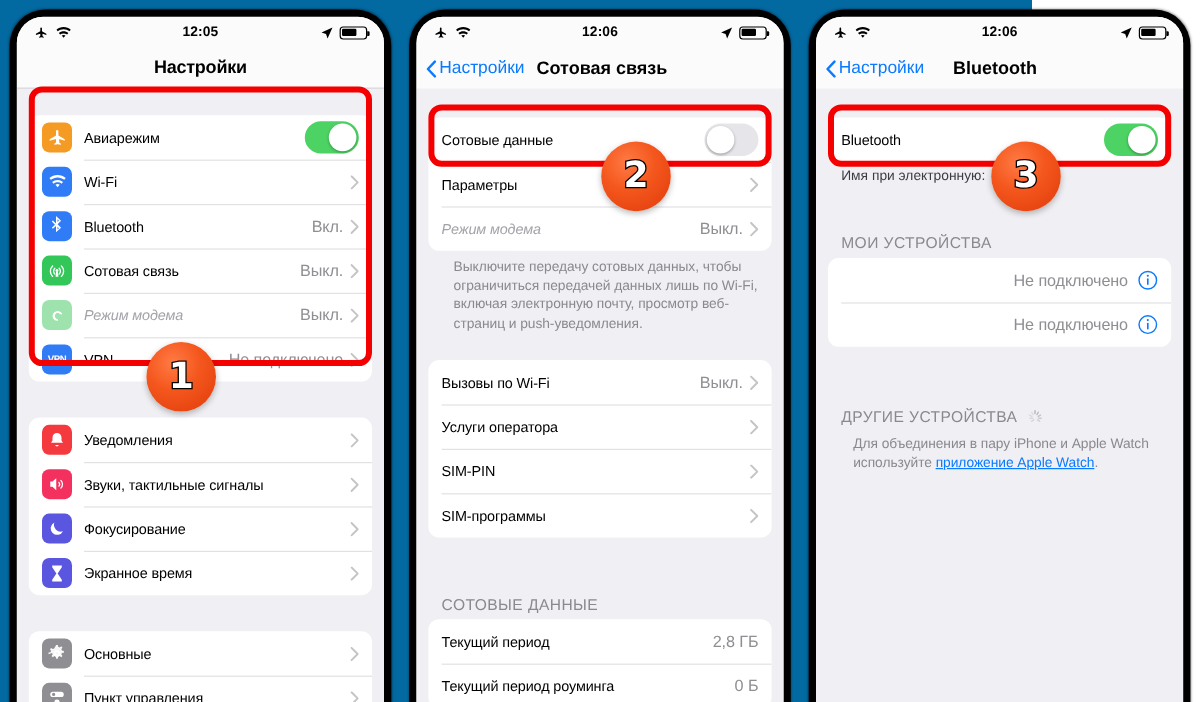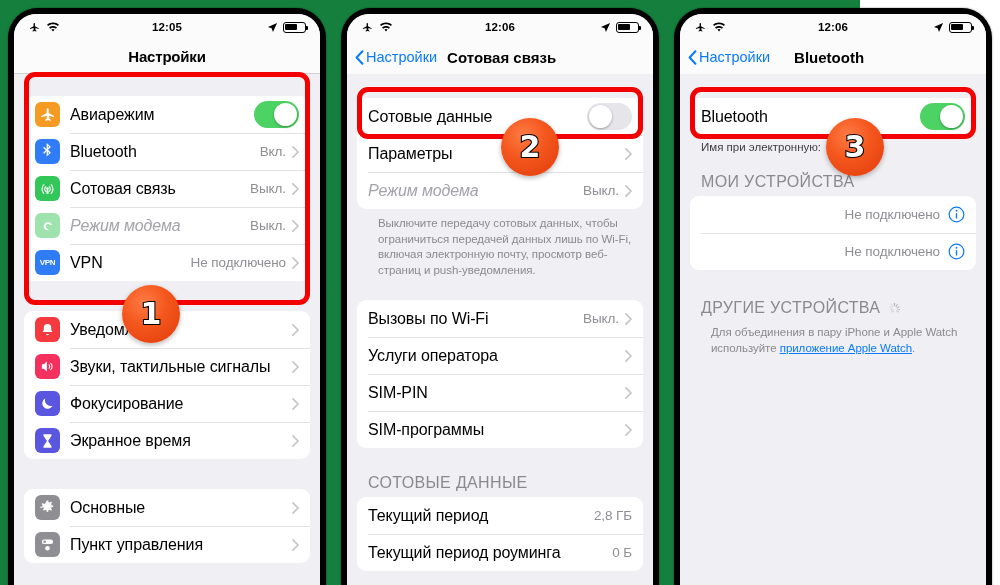--- a/index.html
+++ b/index.html
@@ -5,21 +5,21 @@
   * { box-sizing: border-box; margin: 0; padding: 0; }
   html, body {
     width: 1000px; height: 585px;
     background: #ffffff;
     font-family: "Liberation Sans", "DejaVu Sans", sans-serif;
     overflow: hidden;
   }
   .stage {
     position: relative;
     width: 860px; height: 585px;
-    background: #15803d;
+    background: #0369a1;
     display: flex;
   }
 
   
   .phone {
     position: relative;
     width: 333px;
     height: 585px;
     flex: 0 0 333px;
     overflow: hidden;
@@ -140,21 +140,21 @@
   .row.norule + .row.norule::before { left: 11px; }
 
   .appicon {
     width: 25px; height: 25px;
     border-radius: 6px;
     flex: 0 0 25px;
     margin-right: 10px;
     display: flex; align-items: center; justify-content: center;
   }
   .row-label {
-    font-size: 16px;
+    font-size: 12px;
     color: #000;
     letter-spacing: -.1px;
     white-space: nowrap;
   }
   .row-label.dim { color: #a2a2a8; font-style: italic; }
   .row-value {
     margin-left: auto;
     font-size: 13.5px;
     color: #8e8e93;
     letter-spacing: -.1px;
@@ -182,26 +182,26 @@
     width: 23px; height: 23px;
     border-radius: 50%;
     background: #fff;
     box-shadow: 0 1px 2.5px rgba(0,0,0,.32);
   }
   .toggle.on  .knob { right: 2px; }
   .toggle.off .knob { left: 2px; }
 
   
   .sec-head {
-    font-size: 16px;
+    font-size: 13px;
     color: #8a8a8e;
     letter-spacing: .35px;
     padding: 0 10px 5px 21px;
     text-transform: uppercase;
-    display: flex; align-items: center; gap: 8px;
+    display: flex; align-items: center; gap: 8px; margin-top: 22px;
   }
   .sec-foot {
     font-size: 11.5px;
     color: #8a8a8e;
     line-height: 15.5px;
     padding: 7px 20px 0 21px;
     letter-spacing: -.05px;
     margin-left: 10px;
   }
   .sub-note {
@@ -286,20 +286,31 @@
           <div class="row">
             <div class="appicon" style="background:#f59a23">
                 <svg width="16" height="16" viewBox="0 0 24 24">
                   <path fill="#fff" d="M21 15.5v-2l-8-4.5V3.5a1.5 1.5 0 0 0-3 0V9l-8 4.5v2l8-2.3v4.3l-2.2 1.6v1.4L12 19.7l4.2.8v-1.4L14 17.5v-4.3l7 2.3z"></path>
                 </svg>
               </div>
             <div class="row-label">Авиарежим</div>
             <div class="toggle on">
                 <div class="knob"></div>
               </div>
+          </div>
+          <div class="row">
+            <div class="appicon" style="background:#2f7cf6">
+                <svg width="16" height="13" viewBox="0 0 24 18">
+                  <path fill="#fff" d="M12 15.8l2.7-3.2c-1.5-1.2-3.9-1.2-5.4 0L12 15.8zM12 9.6c1.9 0 3.6.6 5 1.7l1.8-2.2C16.9 7.5 14.5 6.6 12 6.6s-4.9.9-6.8 2.5l1.8 2.2c1.4-1.1 3.1-1.7 5-1.7zM12 3.5c3.2 0 6.1 1.1 8.4 3l1.8-2.2C19.5 2 15.9.6 12 .6S4.5 2 1.8 4.3L3.6 6.5C5.9 4.6 8.8 3.5 12 3.5z"></path>
+                </svg>
+              </div>
+            <div class="row-label">Wi-Fi</div>
+            <svg class="chev-r nomargin" viewBox="0 0 8 14">
+                <path fill="none" stroke="#c4c4c6" stroke-width="1.9" stroke-linecap="round" stroke-linejoin="round" d="M1 1l6 6-6 6"></path>
+              </svg>
           </div>
           <div class="row">
             <div class="appicon" style="background:#2f7cf6">
                 <svg width="11" height="17" viewBox="0 0 12 20">
                   <path fill="#fff" d="M5 0l5 4.6L6.6 8 10 11.4 5 16V9.7L2 12.6.9 11.5 4 8.5.9 5.5 2 4.4l3 2.9V0zm1.5 3.2v2.6l1.4-1.3L6.5 3.2zm0 7.4v2.6l1.4-1.3-1.4-1.3z"></path>
                 </svg>
               </div>
             <div class="row-label">Bluetooth</div>
             <div class="row-value">Вкл.</div>
             <svg class="chev-r" viewBox="0 0 8 14">

